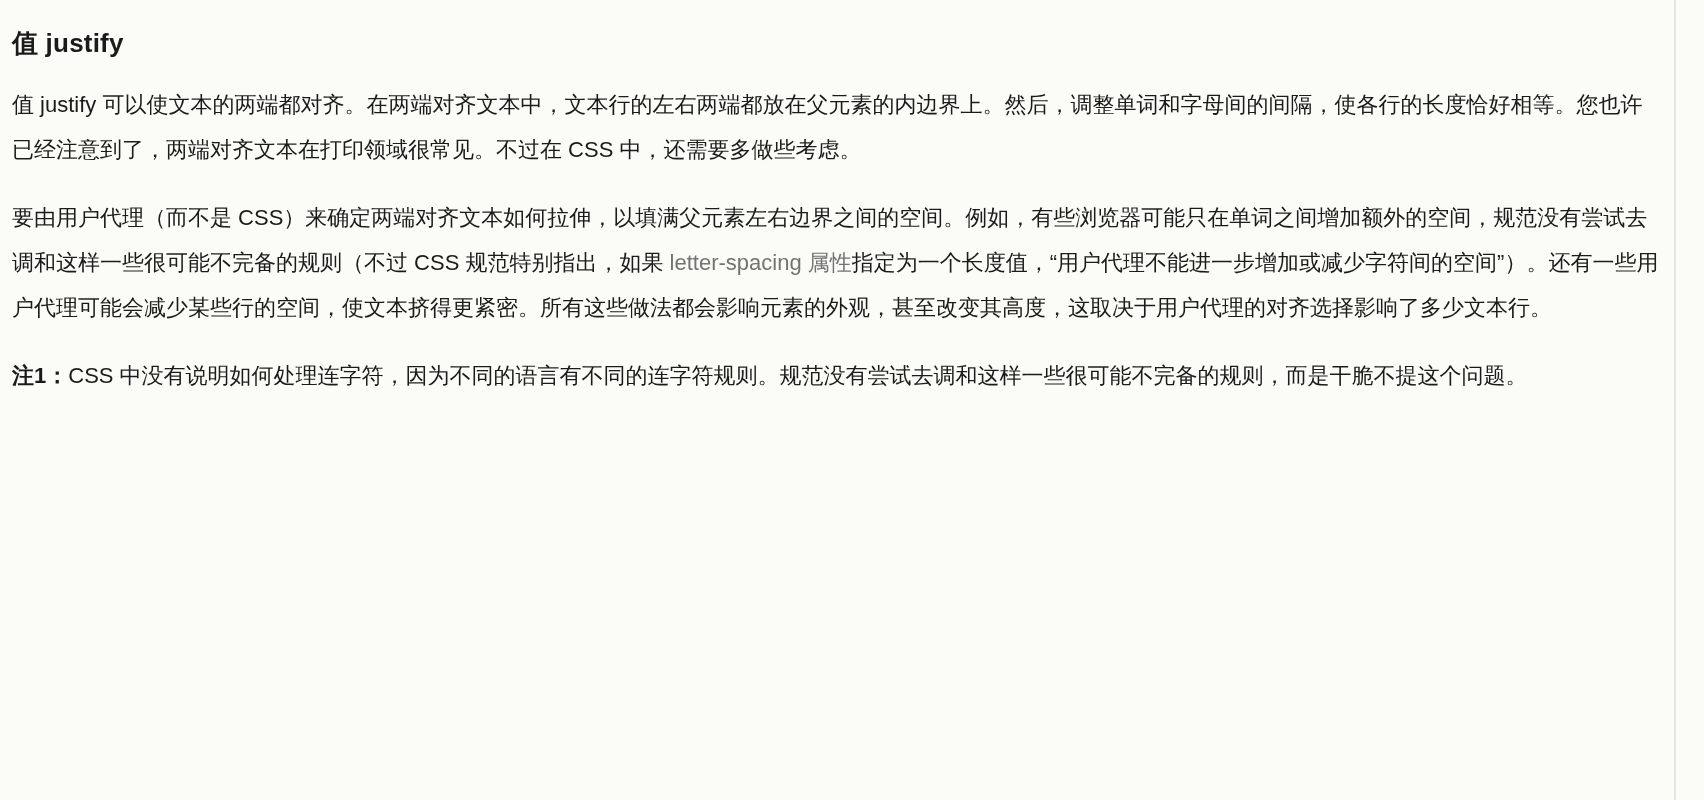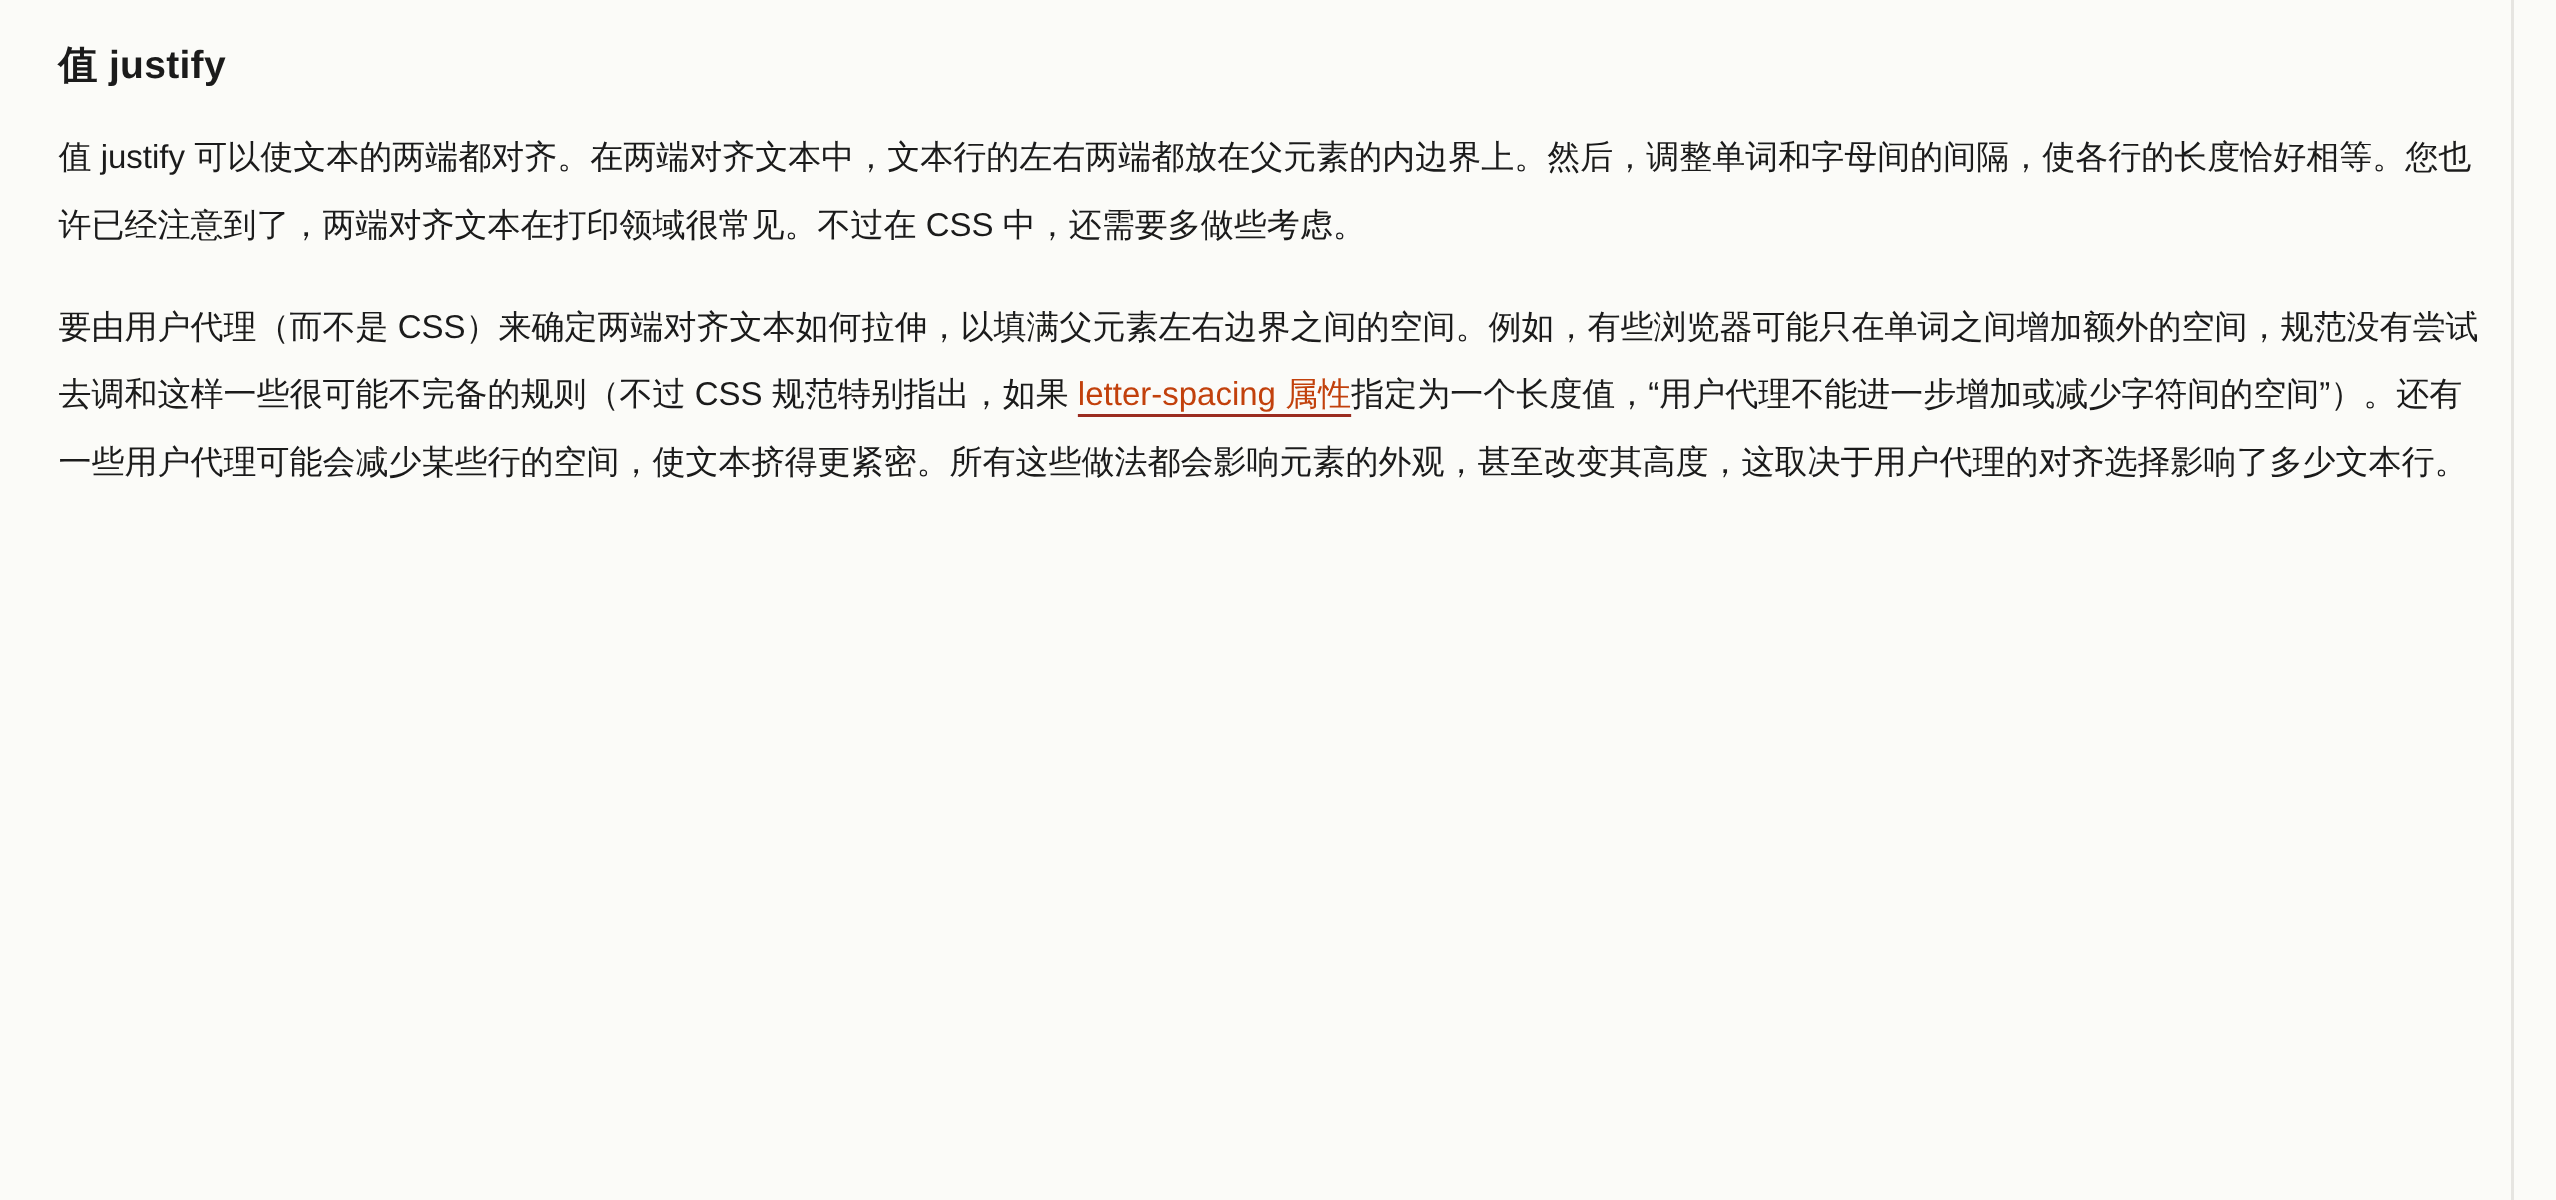--- a/index.html
+++ b/index.html
@@ -7,21 +7,21 @@
     width: 1704px;
     height: 800px;
     overflow: hidden;
     background: #fbfbf8;
     font-family: "Liberation Sans", "DejaVu Sans", sans-serif;
   }
   .reading-pane {
     position: relative;
     width: 1704px;
     height: 800px;
-    padding: 26px 44px 0 39px;
+    padding: 26px 44px 0 12px;
     color: #1b1b1b;
   }
   .pane-divider {
     position: absolute;
     top: 0;
     left: 1674px;
     width: 2px;
     height: 800px;
     background: #e6e5e1;
   }
@@ -33,38 +33,38 @@
     letter-spacing: 0.2px;
   }
   p.body-para {
     font-size: 22px;
     line-height: 45px;
     margin-bottom: 23px;
     text-align: left;
   }
   p.body-para:last-child { margin-bottom: 0; }
   a.inline-link {
-    color: #c2410c;
-    text-decoration: underline;
+    color: #737373;
     text-decoration-color: #9b2c20;
     text-decoration-thickness: 2px;
     text-underline-offset: 6px;
     cursor: pointer;
   }
   .note-label { font-weight: bold; }
 </style>
 </head>
 <body>
 
 <main class="reading-pane">
 
   <h1 class="section-heading">值 justify</h1>
 
 
   <p class="body-para">值 justify 可以使文本的两端都对齐。在两端对齐文本中，文本行的左右两端都放在父元素的内边界上。然后，调整单词和字母间的间隔，使各行的长度恰好相等。您也许已经注意到了，两端对齐文本在打印领域很常见。不过在 CSS 中，还需要多做些考虑。</p>
 
   <p class="body-para"><span>要由用户代理（而不是 CSS）来确定两端对齐文本如何拉伸，以填满父元素左右边界之间的空间。例如，有些浏览器可能只在单词之间增加额外的空间，规范没有尝试去调和这样一些很可能不完备的规则（不过 CSS 规范特别指出，如果 </span><a class="inline-link">letter-spacing 属性</a><span>指定为一个长度值，“用户代理不能进一步增加或减少字符间的空间”）。还有一些用户代理可能会减少某些行的空间，使文本挤得更紧密。所有这些做法都会影响元素的外观，甚至改变其高度，这取决于用户代理的对齐选择影响了多少文本行。</span></p>
 
 
+  <p class="body-para"><strong class="note-label">注1：</strong><span>CSS 中没有说明如何处理连字符，因为不同的语言有不同的连字符规则。规范没有尝试去调和这样一些很可能不完备的规则，而是干脆不提这个问题。</span></p>
 
   <div class="pane-divider"></div>
 
 </main>
 
 </body></html>

